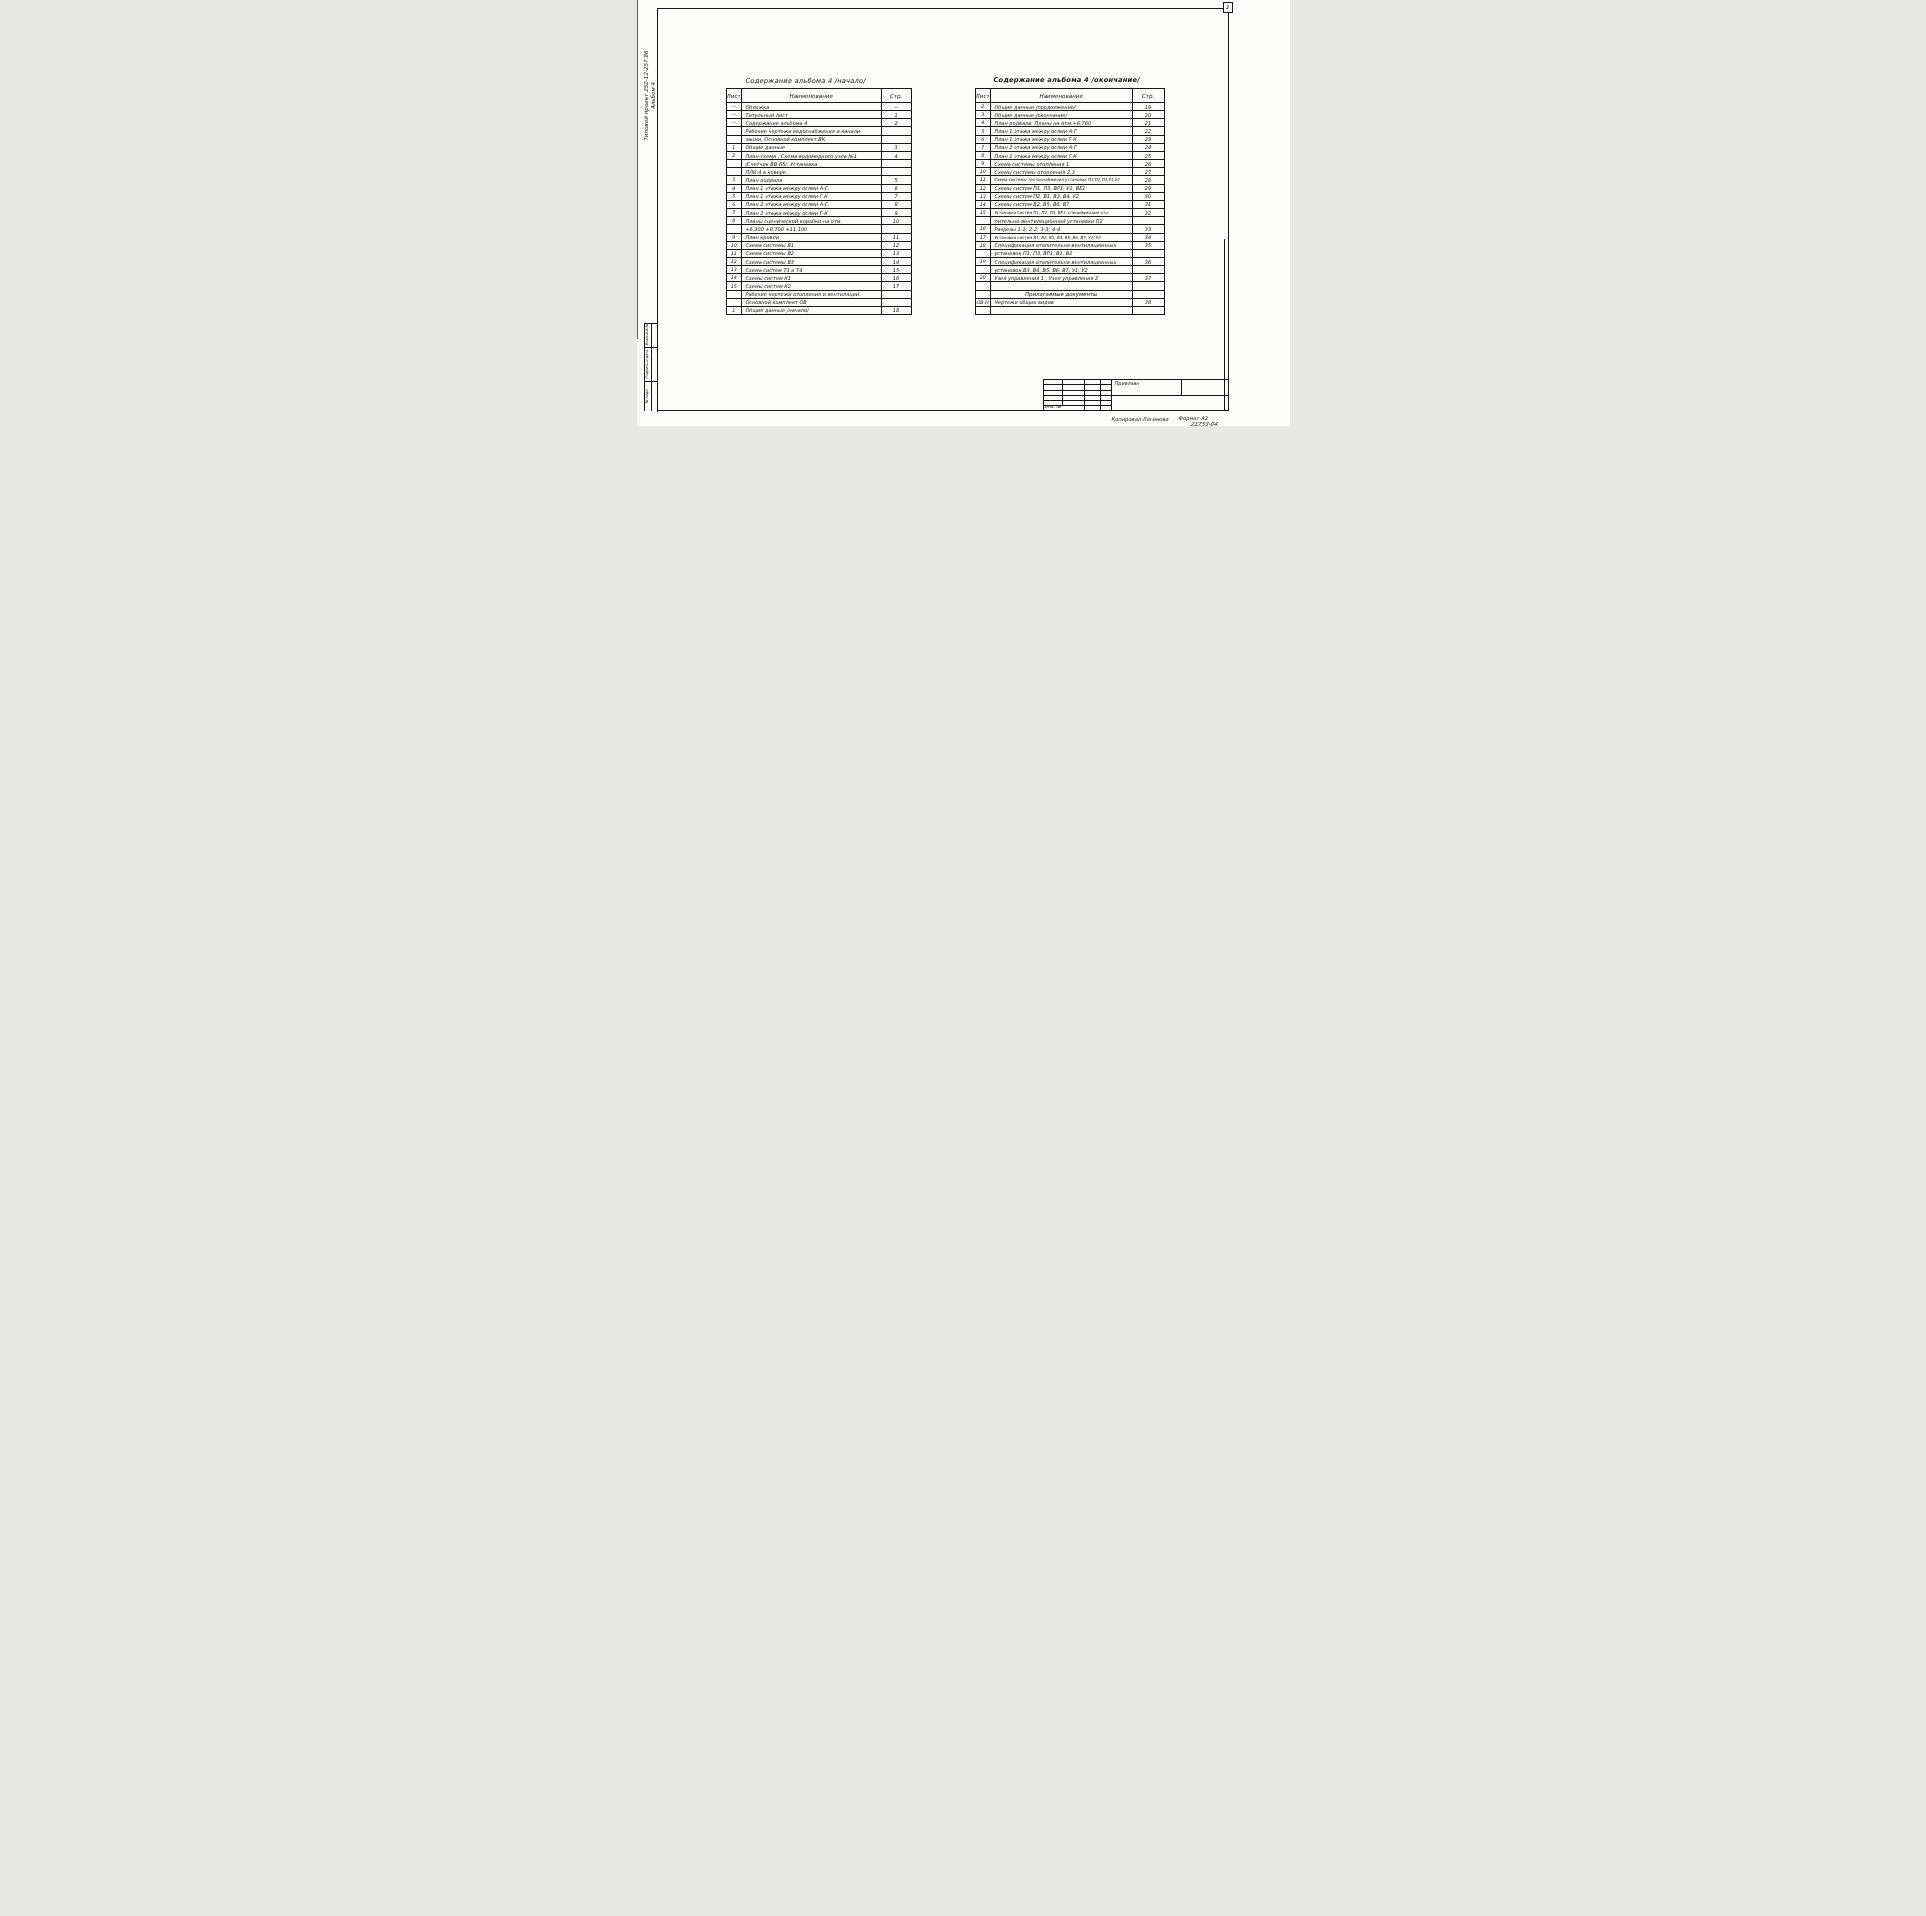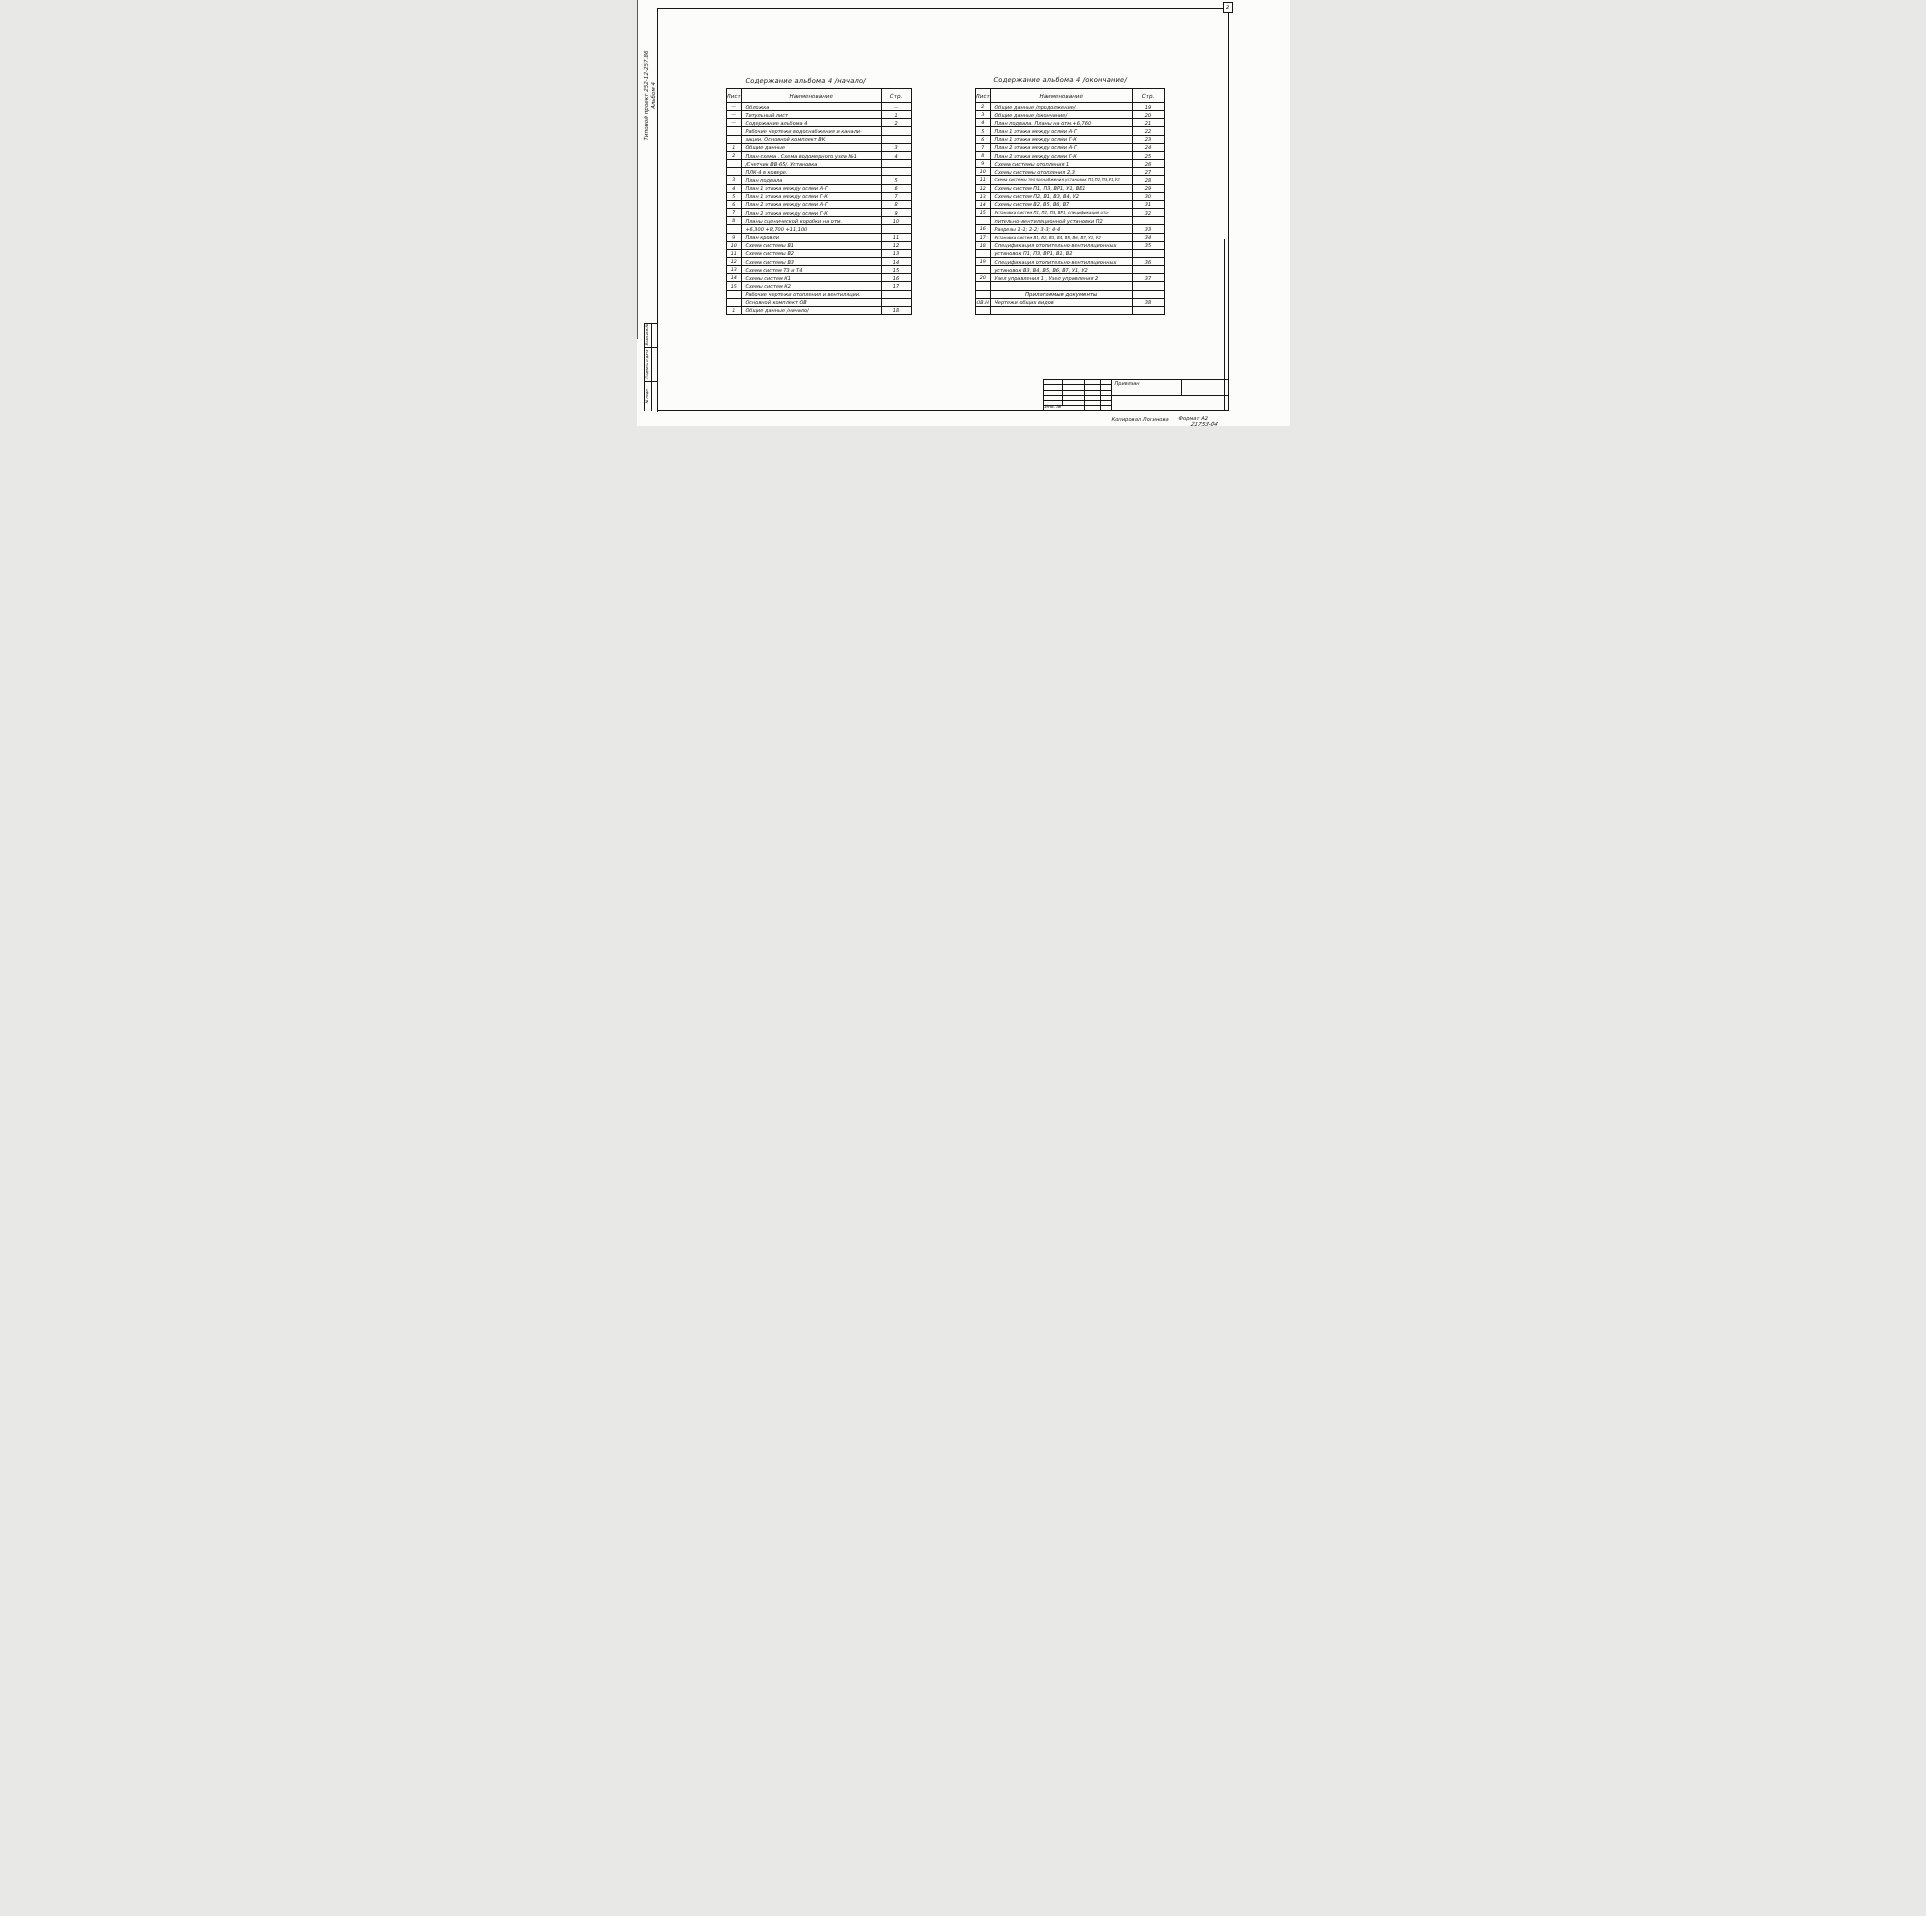--- a/index.html
+++ b/index.html
@@ -204,21 +204,21 @@
           <div class="cell c-page"></div>
         </div>
         <div class="trow">
           <div class="cell c-sheet">1</div>
           <div class="cell c-name">Общие данные /начало/</div>
           <div class="cell c-page">18</div>
         </div>
       </div>
   </div>
 
-  <div class="toc-title" style="left:357px;top:76px;">Содержание альбома 4 /окончание/</div>
+  <div class="toc-title" style="left:357px;top:76px;font-weight:bold;">Содержание альбома 4 /окончание/</div>
   <div class="toc toc-right" style="left:338px;top:88px;width:190px;height:227px;">
     <div class="thead">
       <div class="cell c-sheet">Лист</div>
       <div class="cell c-name">Наименование</div>
       <div class="cell c-page">Стр.</div>
     </div>
     <div class="tbody">
         <div class="trow">
           <div class="cell c-sheet">2</div>
           <div class="cell c-name">Общие данные /продолжение/</div>

